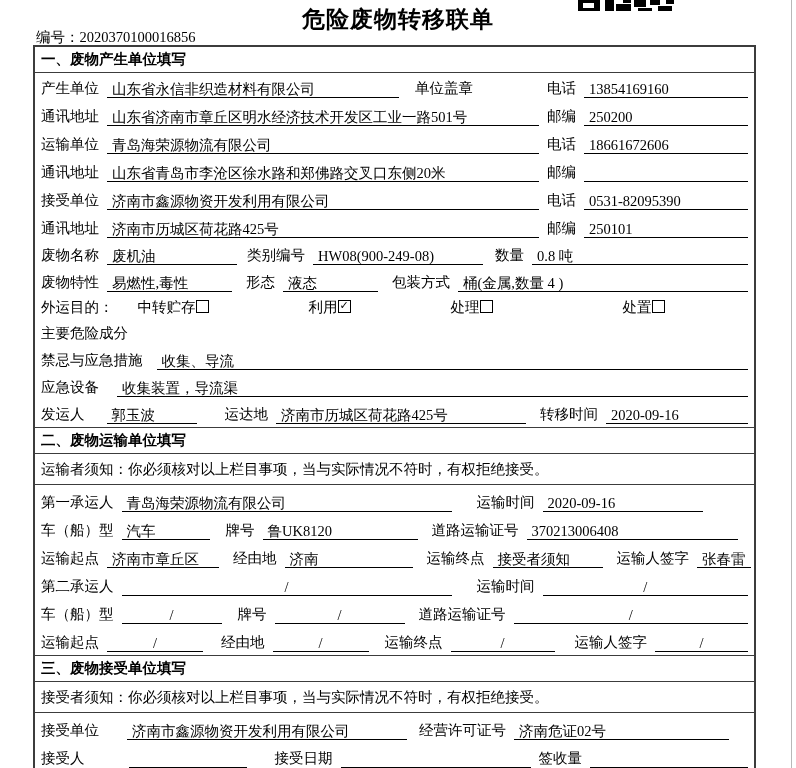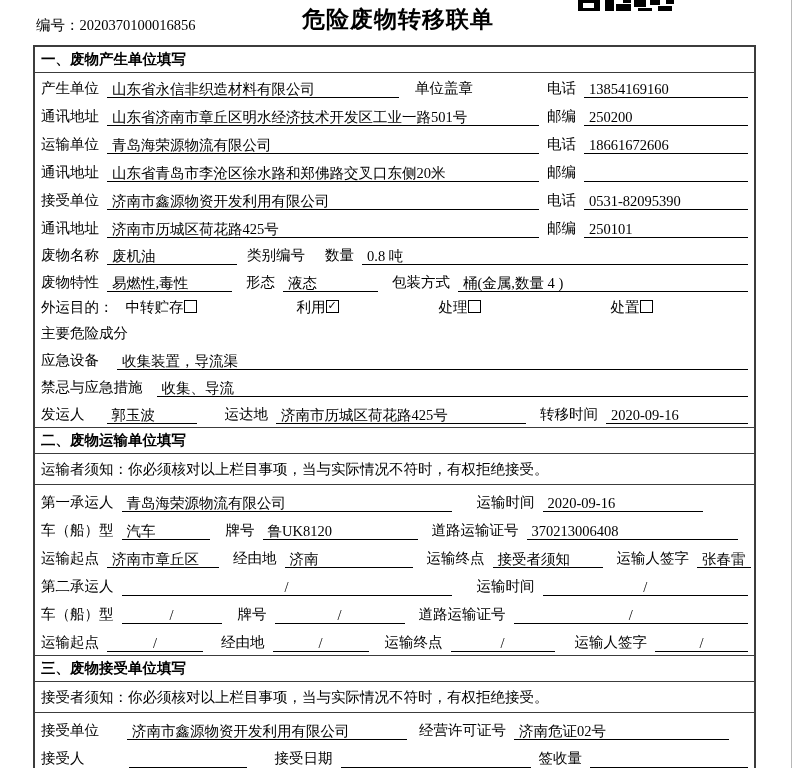--- a/index.html
+++ b/index.html
@@ -1,21 +1,21 @@
 <!DOCTYPE html>
 <html><head>
 <meta charset="utf-8">
 <style>
   html,body{margin:0;padding:0;background:#fff;}
   .page{position:relative;width:796px;height:768px;background:#ffffff;overflow:hidden;
         font-family:"Liberation Serif","DejaVu Serif",serif;color:#000;}
   .page-edge{position:absolute;top:0;bottom:0;right:4px;width:1px;background:#b8b8b8;}
 
   
-  .doc-number{position:absolute;left:36px;top:16px;font-size:14.5px;white-space:nowrap;}
+  .doc-number{position:absolute;left:36px;top:28px;font-size:14.5px;white-space:nowrap;}
   .doc-title{position:absolute;left:0;top:4px;width:100%;text-align:center;
              font-family:"DejaVu Sans","Liberation Sans",sans-serif;
              font-weight:bold;font-size:23px;letter-spacing:1px;}
   .qr-frag{position:absolute;left:578px;top:0;width:100px;height:12px;}
   .qr-frag div{position:absolute;background:#000;}
 
   
   .form{position:absolute;left:33px;top:45px;width:723px;border:2px solid #3c3c3c;
         box-sizing:border-box;background:#fff;}
   .sec-h{height:25px;line-height:25px;padding-left:6px;font-size:14.5px;font-weight:bold;
@@ -119,36 +119,37 @@
         <span class="uv grow" style="margin-right:8px;flex:1;">济南市历城区荷花路425号</span>
       </div>
       <span class="lb">邮编</span>
       <span class="uv grow">250101</span>
     </div>
 
     <div class="row tall">
       <span class="lb">废物名称</span>
       <span class="uv" style="width:130px;">废机油</span>
       <span class="lb" style="margin-left:10px;">类别编号</span>
+      <span class="uv" style="width:170px;">HW08(900-249-08)</span>
       <span class="lb" style="margin-left:12px;">数量</span>
       <span class="uv grow">0.8 吨</span>
     </div>
 
     <div class="row tall">
       <span class="lb">废物特性</span>
       <span class="uv" style="width:125px;">易燃性,毒性</span>
       <span class="lb" style="margin-left:14px;">形态</span>
       <span class="uv" style="width:95px;">液态</span>
       <span class="lb" style="margin-left:14px;">包装方式</span>
       <span class="uv grow">桶(金属,数量 4 )</span>
     </div>
 
     <div class="row tall" style="align-items:center;padding-bottom:0;">
       <span class="lb">外运目的：</span>
-      <span class="cbg" style="margin-left:4px;">
+      <span class="cbg" style="margin-left:16px;">
           <span>中转贮存</span>
           <span class="cb"></span>
         </span>
       <span class="cbg" style="margin-left:100px;">
           <span>利用</span>
           <span class="cb checked">✓</span>
         </span>
       <span class="cbg" style="margin-left:100px;">
           <span>处理</span>
           <span class="cb"></span>
@@ -157,27 +158,27 @@
           <span>处置</span>
           <span class="cb"></span>
         </span>
     </div>
 
     <div class="row tall">
       <span class="lb">主要危险成分</span>
     </div>
 
     <div class="row tall">
+      <span class="lb">禁忌与应急措施</span>
+      <span class="uv grow" style="margin-left:6px;">收集、导流</span>
+    </div>
+
+    <div class="row tall">
       <span class="lb">应急设备</span>
       <span class="uv grow" style="margin-left:10px;">收集装置，导流渠</span>
-    </div>
-
-    <div class="row tall">
-      <span class="lb">禁忌与应急措施</span>
-      <span class="uv grow" style="margin-left:6px;">收集、导流</span>
     </div>
 
     <div class="row tall">
       <span class="lb">发运人</span>
       <span class="uv" style="width:90px;margin-left:14px;">郭玉波</span>
       <span class="lb" style="margin-left:28px;">运达地</span>
       <span class="uv" style="width:250px;">济南市历城区荷花路425号</span>
       <span class="lb" style="margin-left:14px;">转移时间</span>
       <span class="uv grow">2020-09-16</span>
     </div>

